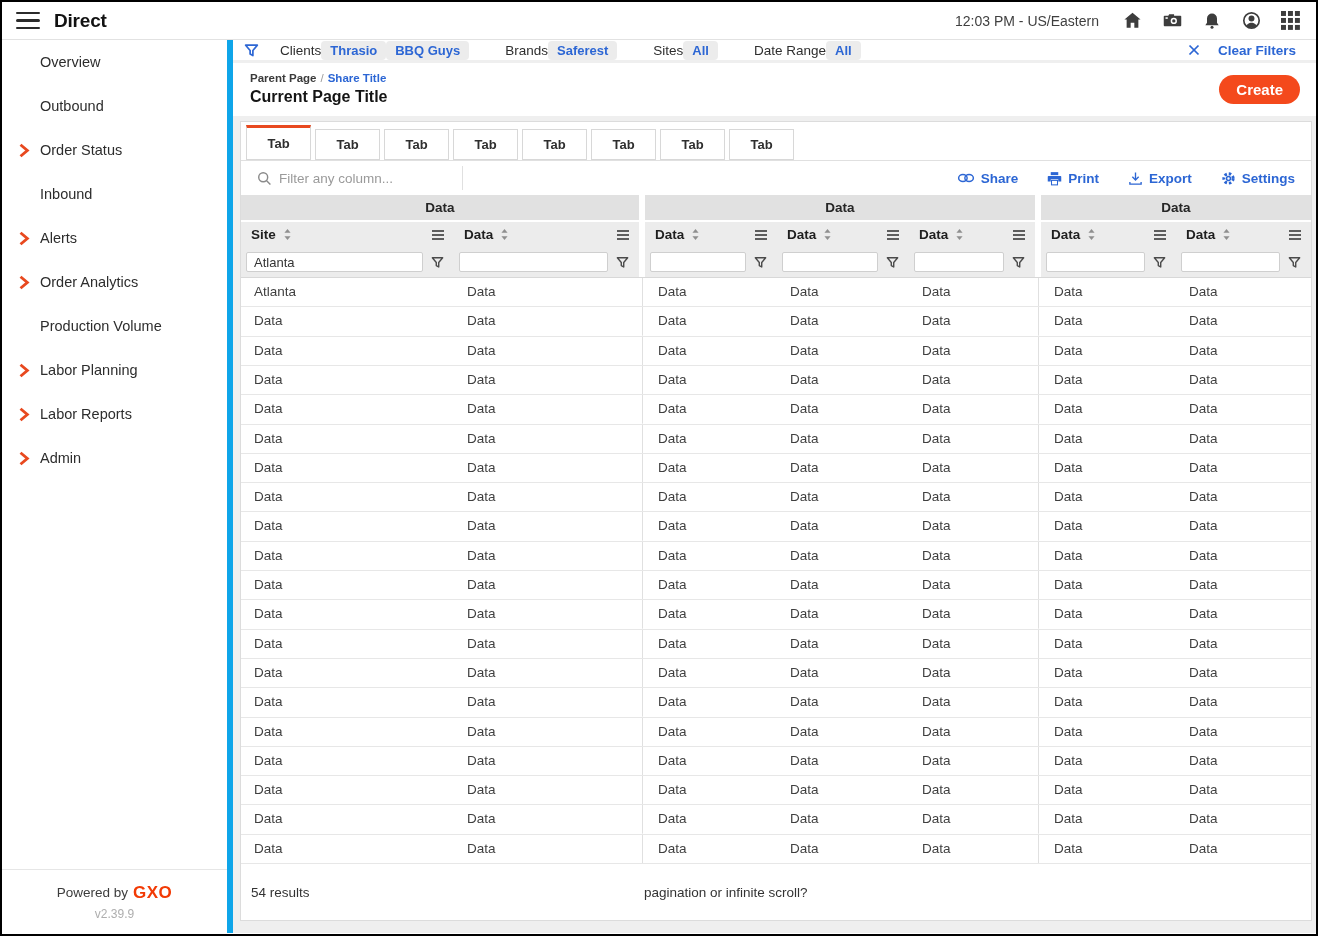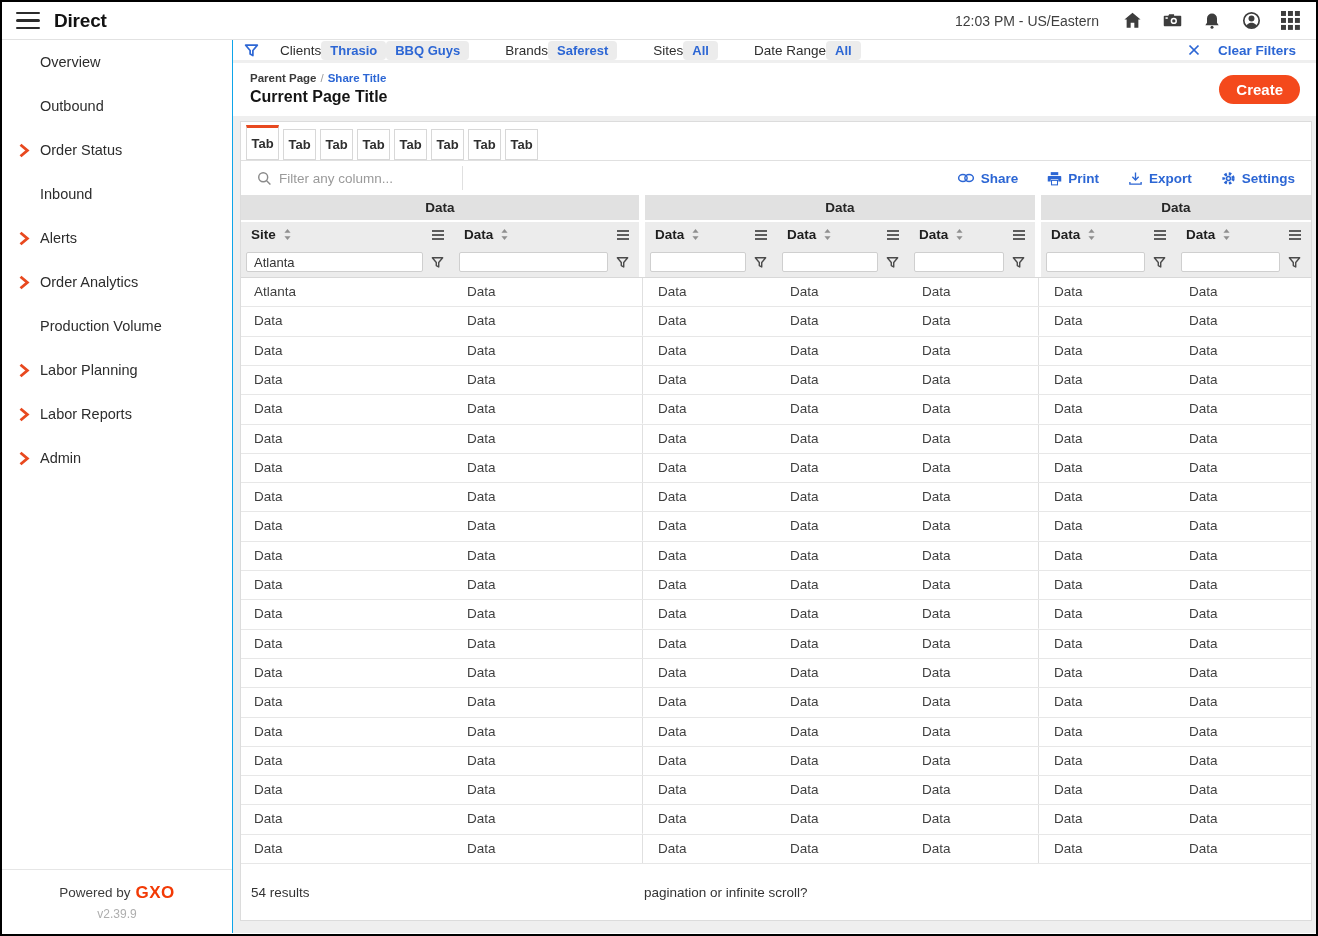--- a/index.html
+++ b/index.html
@@ -15,21 +15,21 @@
   
   .topbar { height:38px; border-bottom:1px solid #e2e2e2; display:flex; align-items:center; padding:0 16px 0 14px; background:#fff; }
   .hamburger { width:24px; height:18px; display:flex; flex-direction:column; justify-content:space-between; cursor:pointer; }
   .hamburger i { display:block; height:2.4px; background:#2b2b2b; border-radius:2px; }
   .app-title { font-size:19px; font-weight:800; color:#121212; margin-left:14px; letter-spacing:-0.2px; }
   .topbar-right { margin-left:auto; display:flex; align-items:center; gap:19px; color:#3d3d3d; }
   .clock { font-size:14px; color:#3f3f3f; margin-right:4px; }
 
   
   .main { display:flex; height:893px; }
-  .sidebar { width:232px; border-right:1px solid #0ea5e9; background:#fff; display:flex; flex-direction:column; }
+  .sidebar { width:232px; border-right:6px solid #0ea5e9; background:#fff; display:flex; flex-direction:column; }
   .nav { padding-top:0; }
   .nav-item { height:44px; display:flex; align-items:center; padding-left:13px; cursor:pointer; }
   .chev { width:17px; height:17px; margin-right:8px; flex:0 0 17px; }
   .nav-label { font-size:14.5px; color:#2d2d2d; font-weight:500; }
   .sidebar-footer { margin-top:auto; border-top:1px solid #e6e6e6; text-align:center; padding:13px 0 12px; }
   .powered { font-size:13.5px; color:#3c3c3c; }
   .gxo-logo { font-size:17px; font-weight:800; color:#f23a05; letter-spacing:0.5px; margin-left:5px; vertical-align:-1px; }
   .version { font-size:12px; color:#aeaeae; margin-top:4px; }
 
   .content { flex:1; background:#efefef; display:flex; flex-direction:column; }
@@ -46,21 +46,21 @@
   .crumbs { font-size:11.5px; font-weight:700; }
   .crumb-parent { color:#3a3a3a; }
   .crumb-sep { color:#9a9a9a; font-weight:400; margin:0 4px; }
   .crumb-current { color:#2c66d4; cursor:pointer; }
   .page-title { font-size:16px; font-weight:700; color:#141414; margin-top:4px; }
   .create-btn { margin-left:auto; background:#f4491c; color:#fff; border:none; border-radius:15px; height:29px; padding:0 17px; font-size:15px; font-weight:700; font-family:inherit; cursor:pointer; }
 
   
   .card { margin:5px 4px 12px 7px; width:1072px; background:#fff; border:1px solid #dcdcdc; flex:1; display:flex; flex-direction:column; }
   .tabs-row { height:39px; border-bottom:1px solid #e0e0e0; display:flex; align-items:flex-end; padding-left:5px; gap:4px; }
-  .tab { width:33px; height:31px; border:1px solid #d8d8d8; background:#fff; display:flex; align-items:center; justify-content:center; font-size:13px; font-weight:600; color:#2f2f2f; cursor:pointer; }
+  .tab { width:65px; height:31px; border:1px solid #d8d8d8; background:#fff; display:flex; align-items:center; justify-content:center; font-size:13px; font-weight:600; color:#2f2f2f; cursor:pointer; }
   .tab.active { height:35px; border-top:3px solid #e8491f; }
 
   .toolbar { height:34px; display:flex; align-items:center; padding:0 16px 0 10px; }
   .search-wrap { width:212px; height:24px; border-right:1px solid #e0e0e0; display:flex; align-items:center; gap:7px; padding-left:5px; color:#8a8a8a; }
   .search-wrap input { border:none; outline:none; flex:1; font-size:13.5px; font-family:inherit; color:#333; background:transparent; }
   .search-wrap input::placeholder { color:#9a9a9a; }
   .actions { margin-left:auto; display:flex; gap:29px; }
   .action { display:flex; align-items:center; gap:6px; color:#2c66d4; font-size:13.5px; font-weight:600; cursor:pointer; }
 
   

